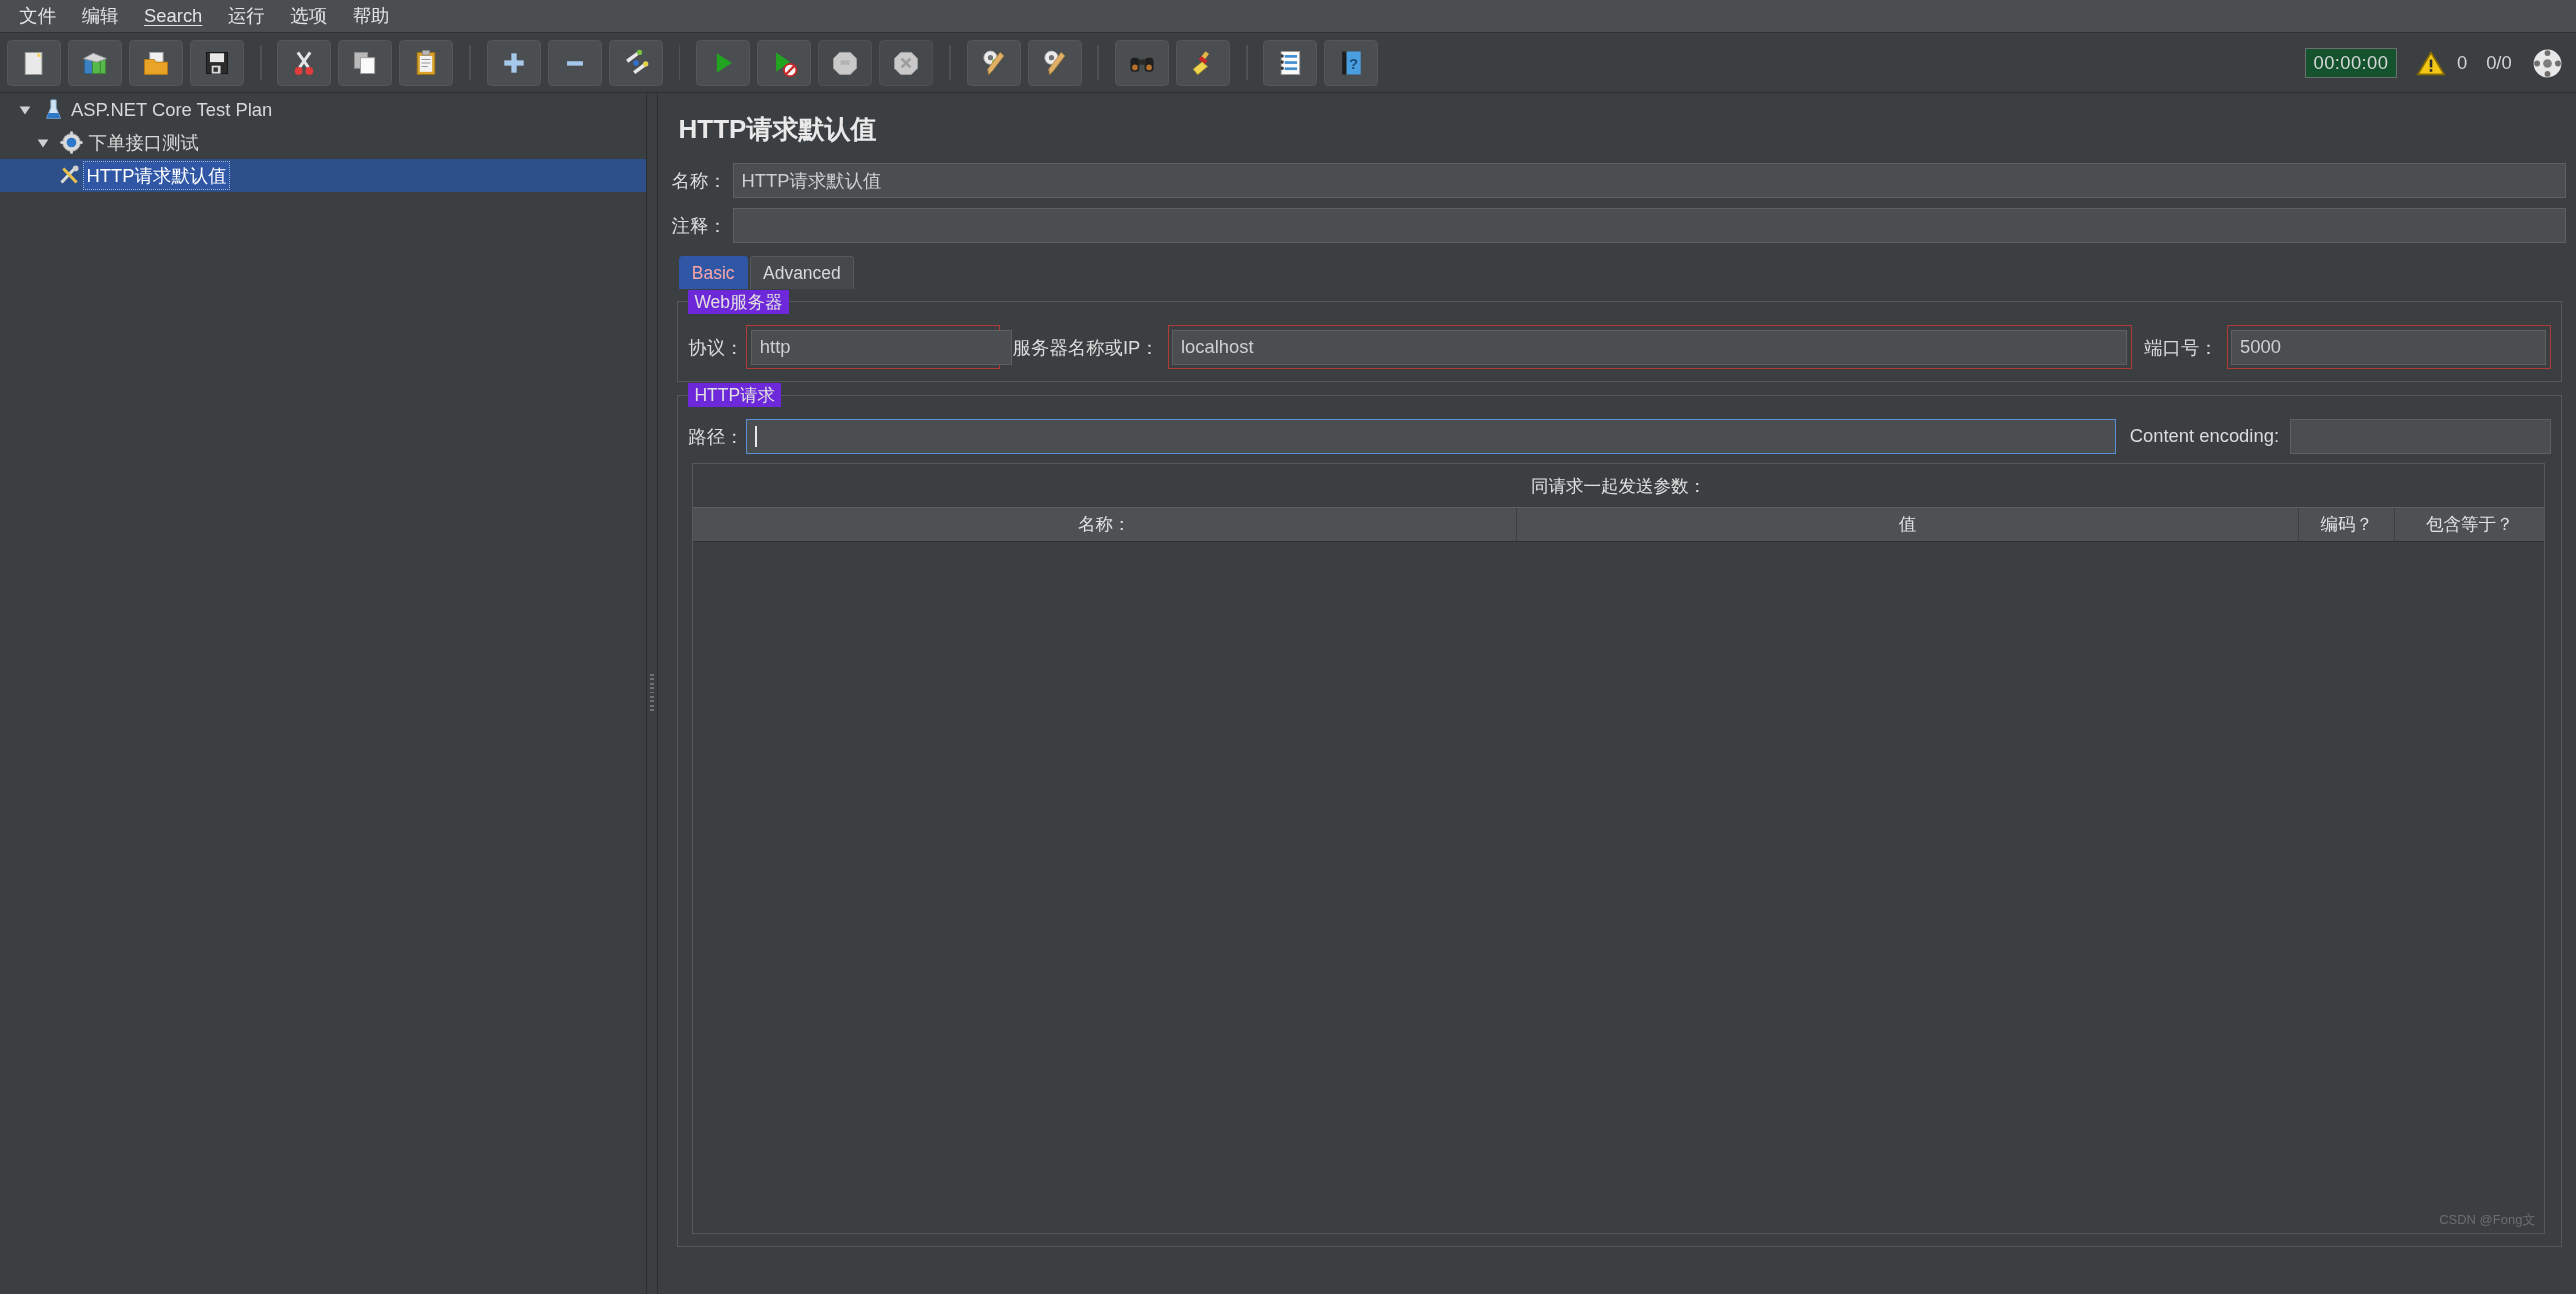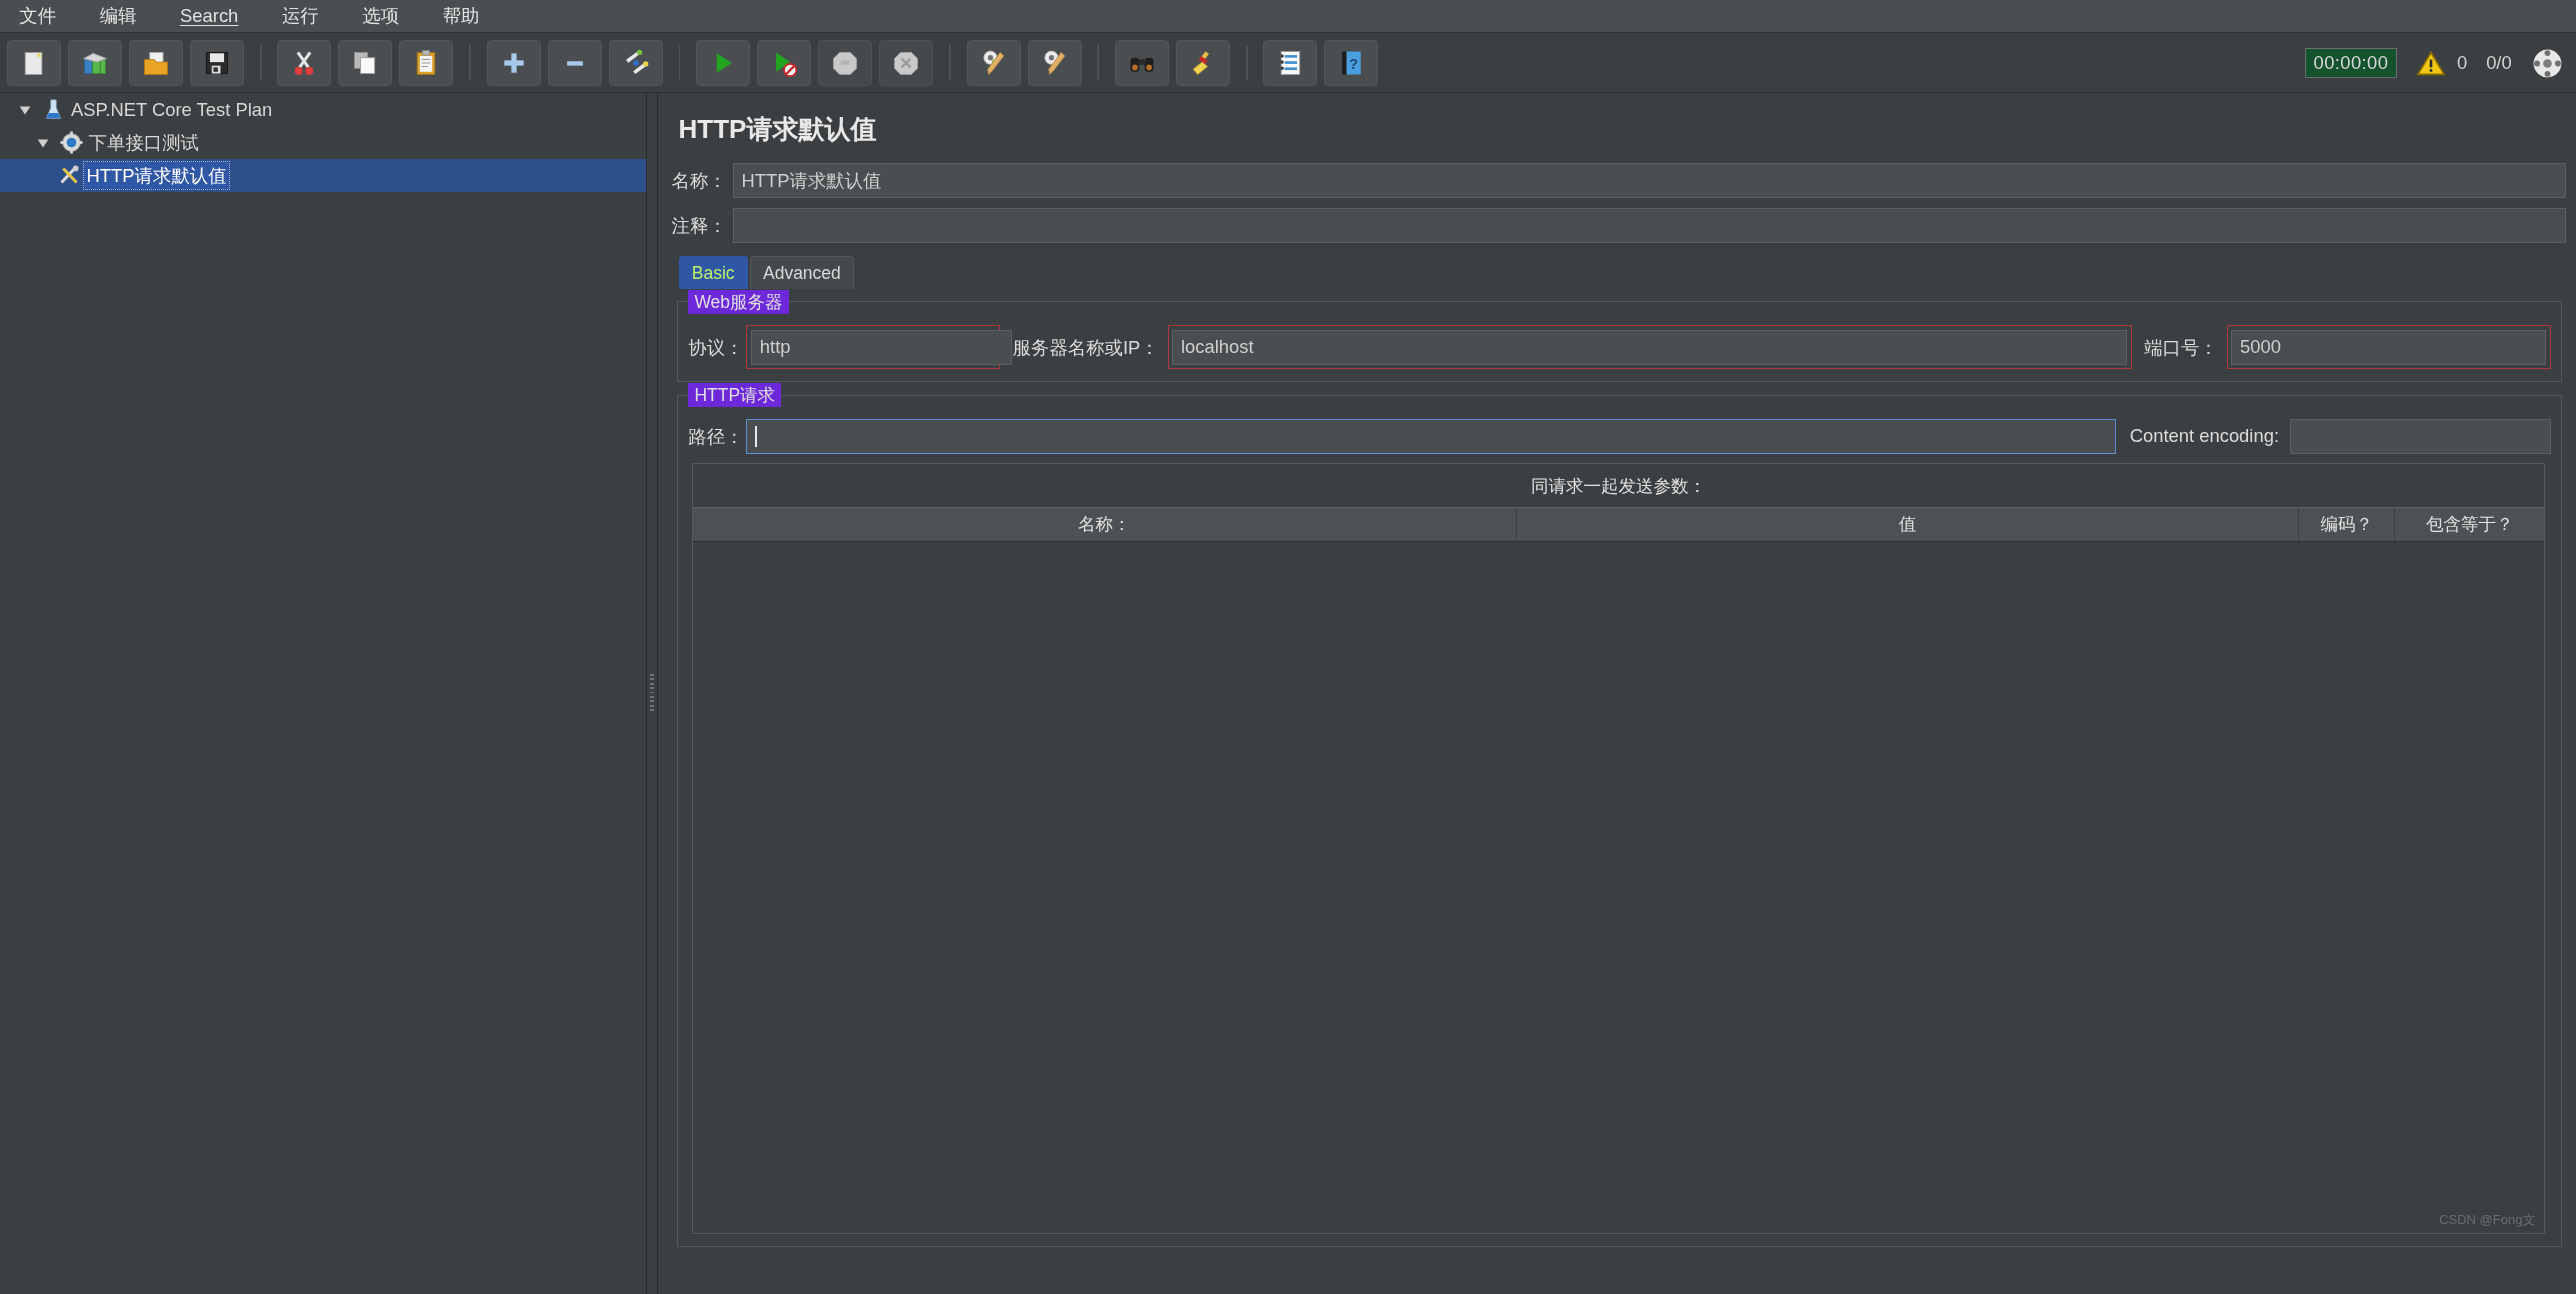--- a/index.html
+++ b/index.html
@@ -7,21 +7,21 @@
     width:2576px; height:1294px;
     background:#3c3f41;
     font-family:"Liberation Sans", sans-serif;
     overflow:hidden;
     color:#d6d6d6;
   }
   
   .menubar {
     height:33px; background:#4a4e50;
     display:flex; align-items:center;
-    padding-left:7px; gap:19px;
+    padding-left:7px; gap:1px;
     border-bottom:0.9px solid #2f3234;
   }
   .menu-item {
     font-size:18.4px; color:#e3e3e3;
     padding:3.5px 12.3px; line-height:1;
     white-space:nowrap; cursor:default;
   }
   .menu-item.mnemonic { text-decoration:underline; text-underline-offset:2.6px; }
   
   .toolbar {
@@ -89,21 +89,21 @@
     font-family:"Liberation Sans", sans-serif;
   }
   
   .tabbar { display:flex; align-items:flex-end; margin:12.3px 0 0 7px; height:32px; }
   .tab {
     font-size:17.5px; padding:6.1px 12.3px 5.3px 12.3px;
     background:#45494b; color:#d9d9d9;
     border:0.9px solid #55595b; border-bottom:none;
     border-radius:3.5px 3.5px 0 0; margin-right:1.8px; cursor:pointer;
   }
-  .tab.active { background:#2f57a6; color:#bef264; border-color:#2f57a6; }
+  .tab.active { background:#2f57a6; color:#fca5a5; border-color:#2f57a6; }
   
   .groupbox { position:relative; border:0.9px solid #55595b; margin:12.3px 3.5px 0 5.3px; padding:23px 10.5px 12.3px 10.5px; }
   .groupbox > .gtitle {
     position:absolute; top:-12.3px; left:10.5px; background:#6d28d9;
     padding:0 6.1px; font-size:17.5px; color:#e0e0e0;
   }
   .inline-row { display:flex; align-items:center; gap:0; }
   .hl-red { border:1.8px solid #b03a3a; padding:3.5px 3.5px; display:flex; align-items:center; }
   .focus-input { border:1.8px solid #5b8fd4 !important; background:#4a4e50; position:relative; }
   .caret { display:inline-block; width:1.8px; height:21px; background:#e8e8e8; vertical-align:middle;

